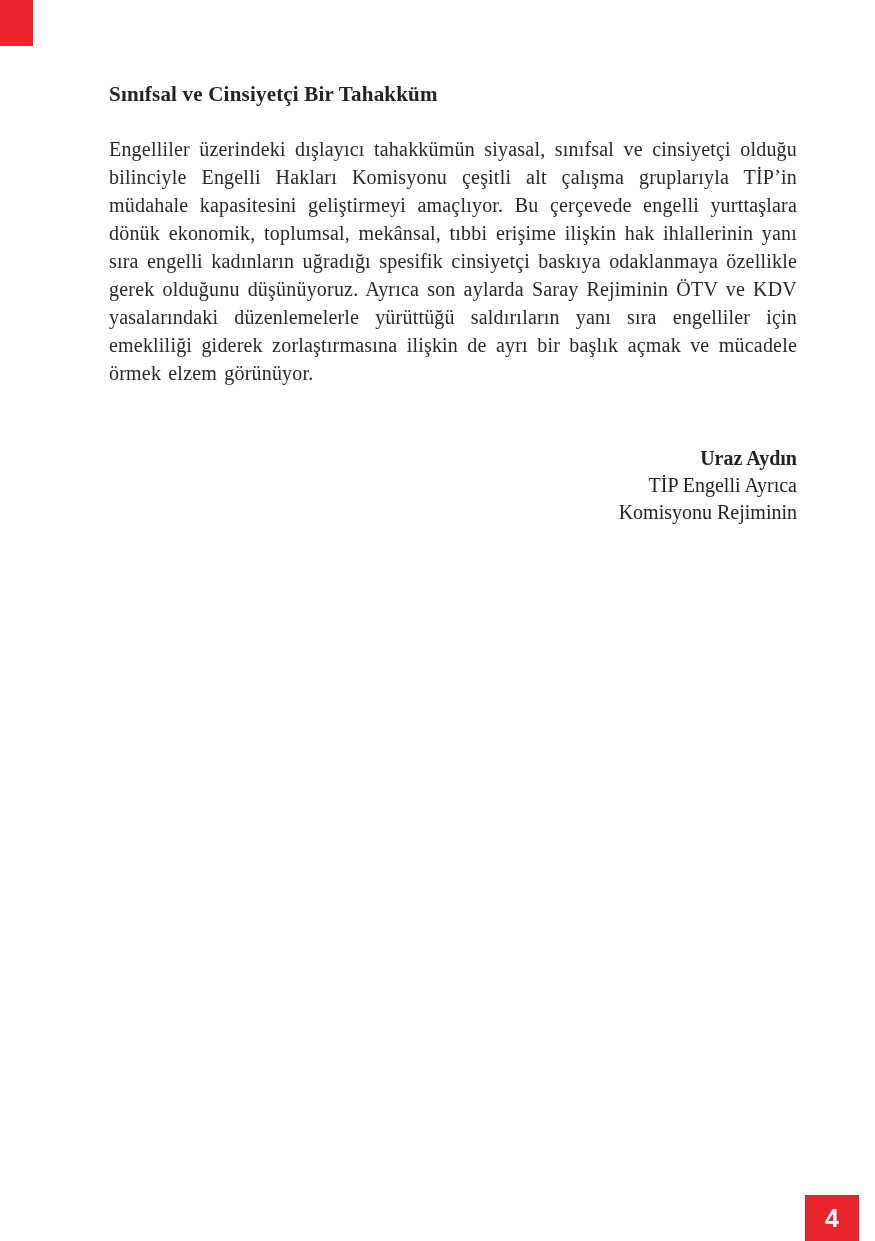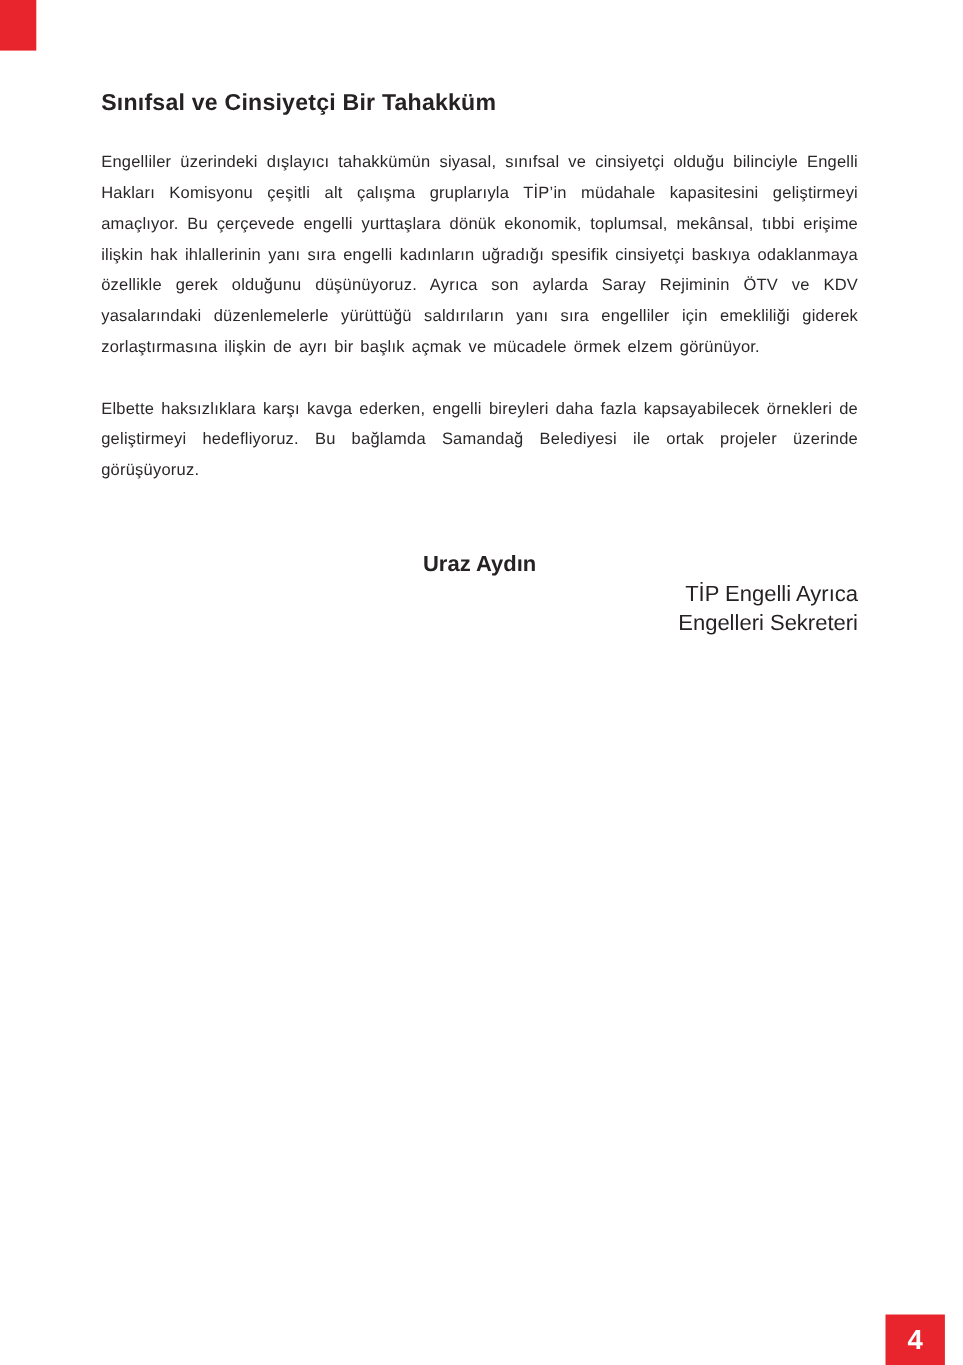--- a/index.html
+++ b/index.html
@@ -25,49 +25,49 @@
       position: absolute;
       top: 0;
       left: 0;
       width: 33px;
       height: 46px;
       background: #e8252d;
     }
     .content {
       position: absolute;
       top: 82px;
-      left: 92px;
+      left: 109px;
       width: 688px;
+      font-family: Liberation Serif, serif;
     }
     .heading {
       font-size: 21px;
       font-weight: bold;
       color: #262122;
       margin: 0 0 28px 0;
       letter-spacing: 0.2px;
     }
     .para {
-      font-size: 15px;
+      font-size: 20px;
       line-height: 28px;
       text-align: justify;
       margin: 0 0 28px 0;
       letter-spacing: 0.2px;
       word-spacing: 2px;
       color: #2b2728;
     }
     .signature {
       margin-top: 58px;
       text-align: right;
       font-size: 20px;
       line-height: 27px;
       color: #262122;
     }
     .sig-name {
       font-weight: bold;
-      text-align: center;
     }
     .page-badge {
       position: absolute;
       right: 16px;
       bottom: 0;
       width: 54px;
       height: 46px;
       background: #e8252d;
       color: #ffffff;
       display: flex;
@@ -83,28 +83,27 @@
 <div class="page">
 
   <div class="corner-accent"></div>
 
   <div class="content">
 
     <h1 class="heading">Sınıfsal ve Cinsiyetçi Bir Tahakküm</h1>
 
     <p class="para">Engelliler üzerindeki dışlayıcı tahakkümün siyasal, sınıfsal ve cinsiyetçi olduğu bilinciyle Engelli Hakları Komisyonu çeşitli alt çalışma gruplarıyla TİP’in müdahale kapasitesini geliştirmeyi amaçlıyor. Bu çerçevede engelli yurttaşlara dönük ekonomik, toplumsal, mekânsal, tıbbi erişime ilişkin hak ihlallerinin yanı sıra engelli kadınların uğradığı spesifik cinsiyetçi baskıya odaklanmaya özellikle gerek olduğunu düşünüyoruz. Ayrıca son aylarda Saray Rejiminin ÖTV ve KDV yasalarındaki düzenlemelerle yürüttüğü saldırıların yanı sıra engelliler için emekliliği giderek zorlaştırmasına ilişkin de ayrı bir başlık açmak ve mücadele örmek elzem görünüyor.</p>
 
-    <p class="para">Elbette haksızlıklara karşı kavga ederken, engelli bireyleri daha fazla kapsayabilecek örnekleri de geliştirmeyi hedefliyoruz. Bu bağlamda Samandağ Belediyesi ile ortak projeler üzerinde görüşüyoruz.</p>
 
 
 
     <div class="signature">
       <div class="sig-name">Uraz Aydın</div>
       <div>TİP Engelli Ayrıca</div>
-      <div>Engelleri Sekreteri</div>
+      <div>Komisyonu Rejiminin</div>
     </div>
 
   </div>
 
   <div class="page-badge">
     <span>4</span>
   </div>
 
 </div>
 

